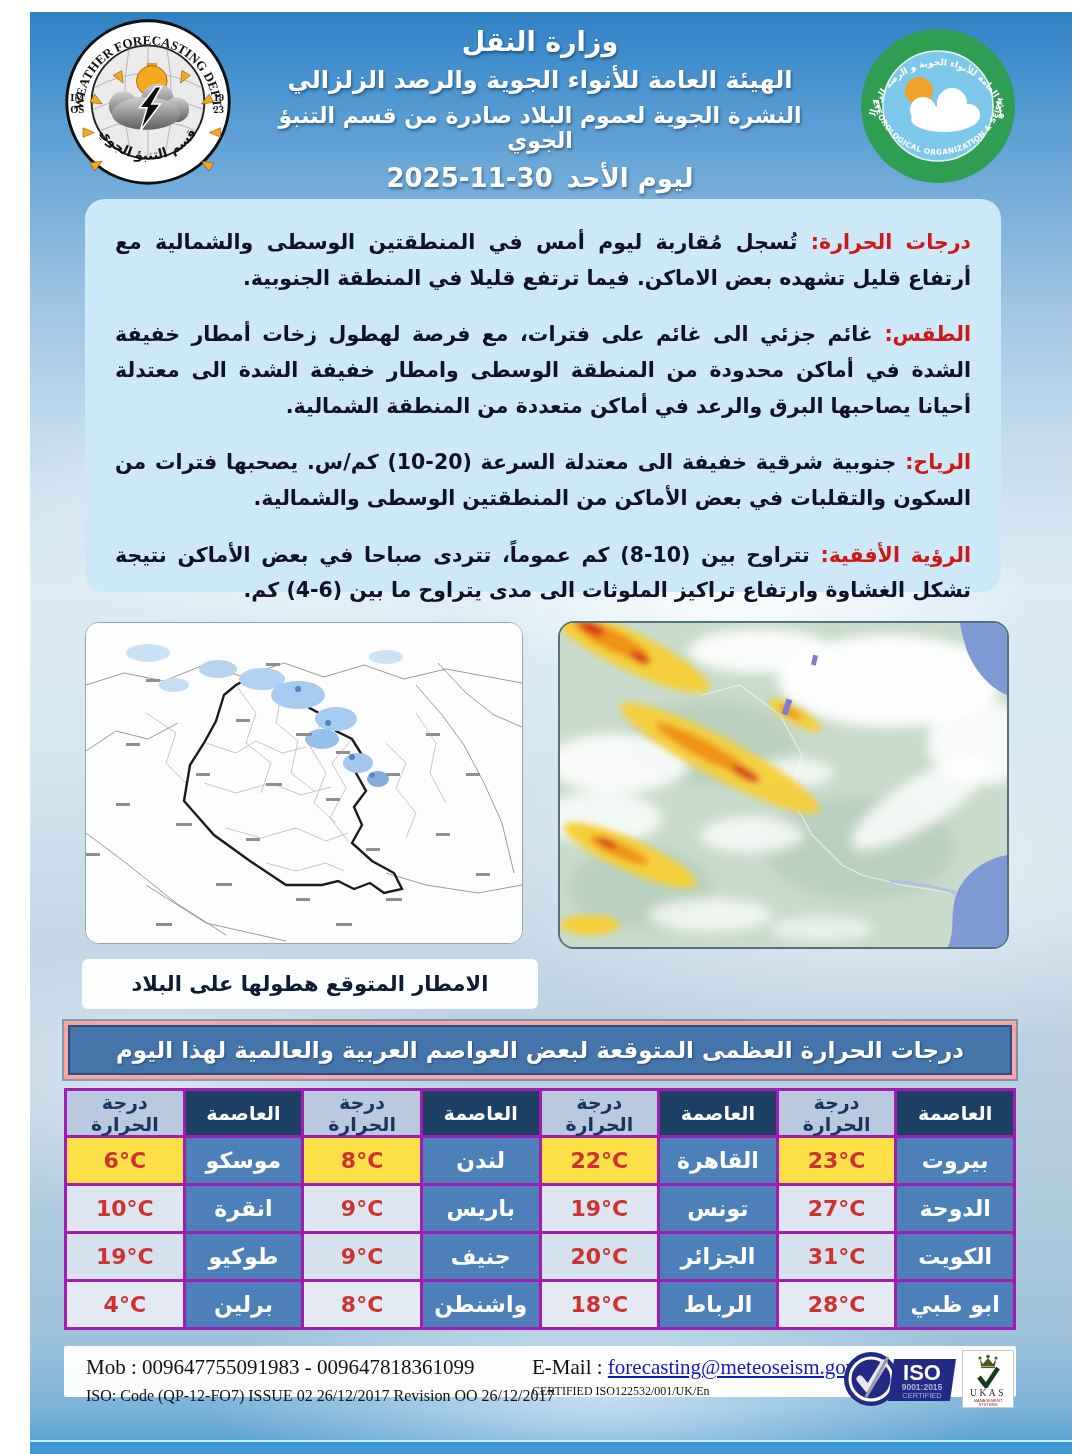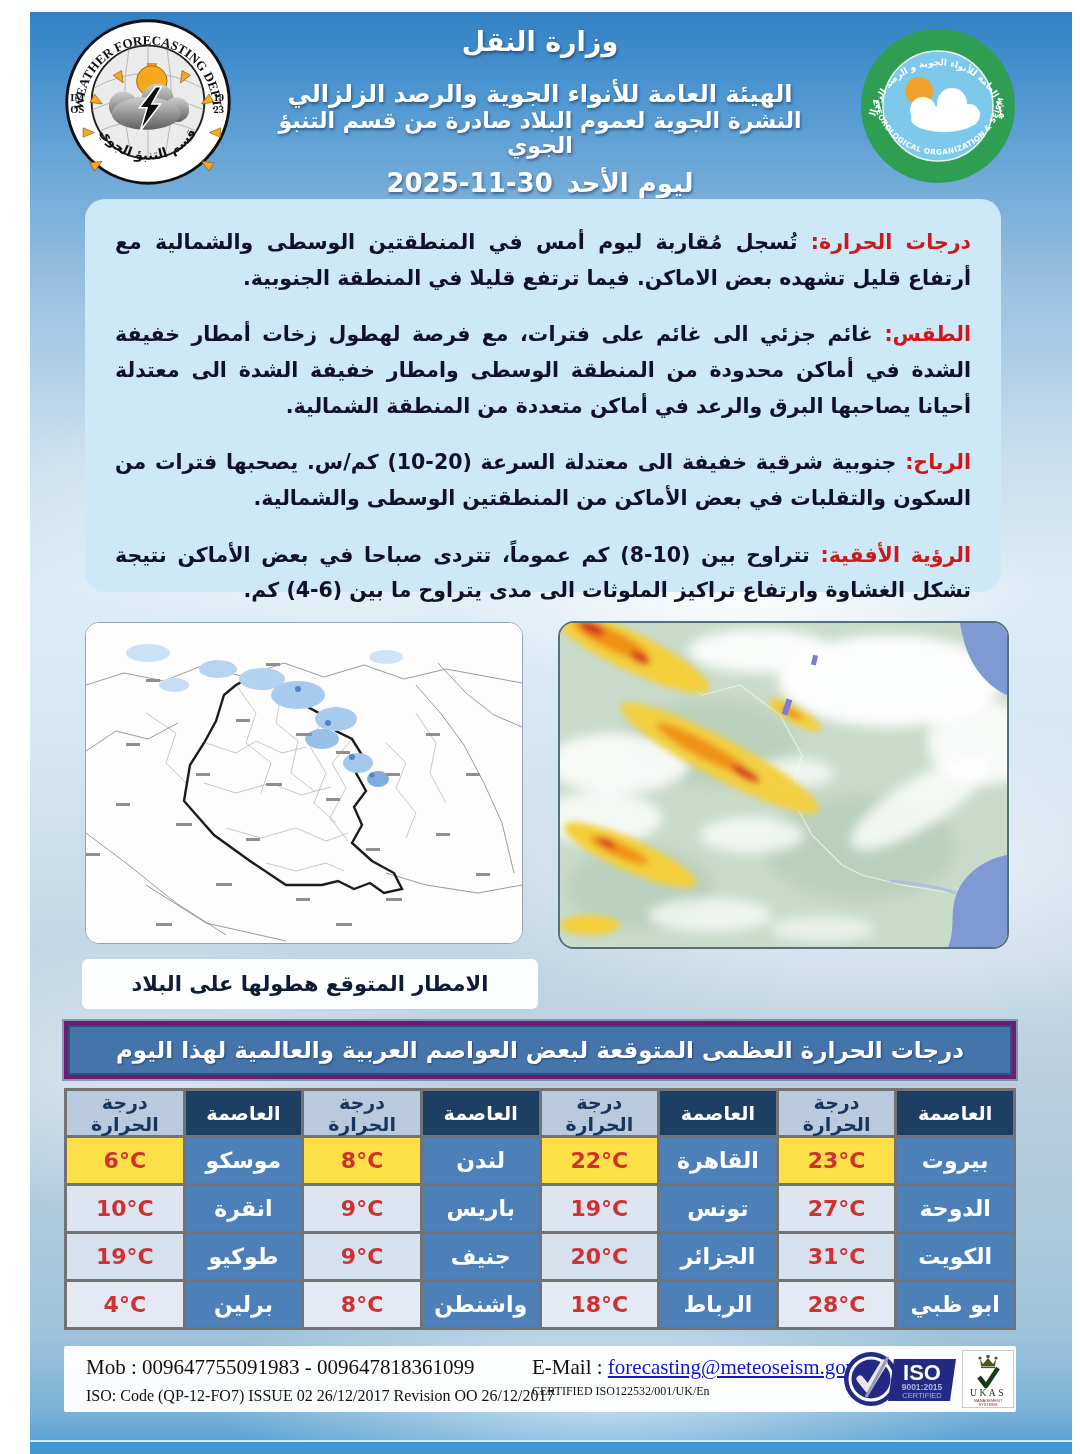--- a/index.html
+++ b/index.html
@@ -11,22 +11,22 @@
       radial-gradient(500px 200px at 30% 34%, rgba(255,255,255,.55), rgba(255,255,255,0) 70%),
       radial-gradient(620px 240px at 82% 60%, rgba(255,255,255,.6), rgba(255,255,255,0) 70%),
       radial-gradient(480px 200px at 12% 74%, rgba(240,247,252,.55), rgba(255,255,255,0) 70%),
       radial-gradient(560px 190px at 55% 96%, rgba(255,255,255,.55), rgba(255,255,255,0) 70%),
       linear-gradient(180deg,#3181c4 0%,#4a94d0 5%,#67a5d6 10%,#9ec3e2 20%,#c6dded 30%,#dcecf5 40%,#d6e8f2 50%,#c6dae8 62%,#b9cfdf 74%,#adc9dc 84%,#9dc2da 92%,#7ab2d8 97%,#4a9bd2 100%);}
   .bottom-strip{position:absolute;left:30px;right:8px;bottom:0;height:12px;background:#3f97d3;border-top:2px solid #c8eefa;}
 
   .abs{position:absolute;}
   .titles{left:250px;top:26px;width:580px;text-align:center;direction:rtl;color:#fff;
     text-shadow:1px 2px 3px rgba(10,25,60,.5);font-weight:bold;}
-  .t1{font-size:27px;margin-bottom:23px;}
-  .t2{font-size:24px;}
+  .t1{font-size:27px;margin-bottom:9px;}
+  .t2{font-size:24px;margin-bottom:9px;}
   .t3{font-size:22px;margin-bottom:10px;}
   .t4{font-size:26px;}
   .t4 .date{display:inline-block;direction:ltr;margin-right:14px;}
 
   .forecast-box{left:85px;top:199px;width:916px;height:393px;background:#cde9f8;border-radius:20px;
     padding:26px 30px;box-sizing:border-box;direction:rtl;}
   .para{font-size:20.5px;line-height:1.74;font-weight:bold;color:#10102a;text-align:justify;margin:0 0 21px 0;}
   .para:last-child{margin-bottom:0;}
   .para .lead{color:#cf1717;}
 
@@ -34,39 +34,39 @@
   .map-left{left:85px;top:622px;width:436px;height:320px;border-radius:14px;border:1px solid #8fa6b5;}
   .map-right{left:558px;top:621px;width:447px;height:324px;border-radius:16px;border:2px solid #53707f;background:#c9dbcb;}
   .map-frame svg{display:block;}
 
   .pill{background:rgba(255,255,255,.95);border-radius:10px;display:flex;align-items:center;justify-content:center;
     font-weight:bold;font-size:21px;color:#0d1b33;direction:rtl;}
   .pill-left{left:82px;top:959px;width:456px;height:50px;border-radius:6px;}
   .pill-right{left:566px;top:959px;width:450px;height:50px;}
 
   .banner{left:64px;top:1021px;width:952px;height:58px;box-sizing:border-box;background:#4474aa;
-    border:4px solid #701a75;box-shadow:0 0 0 2px rgba(40,70,110,.45), inset 0 0 0 2px #26527e;
+    border:4px solid #fca5a5;box-shadow:0 0 0 2px rgba(40,70,110,.45), inset 0 0 0 2px #26527e;
     display:flex;align-items:center;justify-content:center;color:#fff;font-weight:bold;font-size:23px;direction:rtl;
     text-shadow:1px 1px 2px rgba(0,0,40,.4);}
 
   table.temps{left:64px;top:1088px;width:952px;position:absolute;border-collapse:collapse;direction:rtl;
     border:3px solid #0d0d0d;table-layout:fixed;}
-  table.temps td,table.temps th{border:3px solid #737373;text-align:center;padding:0;}
+  table.temps td,table.temps th{border:3px solid #a21caf;text-align:center;padding:0;}
   table.temps th{height:36px;font-size:19px;}
   table.temps td{height:45px;font-size:22px;font-weight:bold;}
   th.hcap{background:#1d3f63;color:#fff;}
   th.htmp{background:#b9c9de;color:#17365d;}
   td.cap{background:#4d80b8;color:#fff;margin-top:6px;}
   td.tmp{color:#d03030;direction:ltr;}
   tr.r0 td.tmp{background:#fde047;}
   tr.r1 td.tmp{background:#dde6f0;}
   tr.r2 td.tmp{background:#d6e1ee;}
   tr.r3 td.tmp{background:#e3eaf4;}
 
-  .footer{left:64px;top:1346px;width:952px;height:66px;background:rgba(255,255,255,.96);border-radius:2px;
+  .footer{left:64px;top:1346px;width:952px;height:51px;background:rgba(255,255,255,.96);border-radius:2px;
     font-family:"Liberation Serif",serif;color:#101010;}
   .f-mob{position:absolute;left:22px;top:9px;font-size:21px;}
   .f-email{position:absolute;left:468px;top:9px;font-size:21px;}
   .f-email a{color:#1515cf;text-decoration:underline;}
   .f-iso{position:absolute;left:22px;top:41px;font-size:16px;}
   .f-cert{position:absolute;left:468px;top:38px;font-size:12px;}
   .iso-badge{position:absolute;left:778px;top:3px;}
   .ukas-badge{position:absolute;left:898px;top:4px;}
 </style>
 </head>

